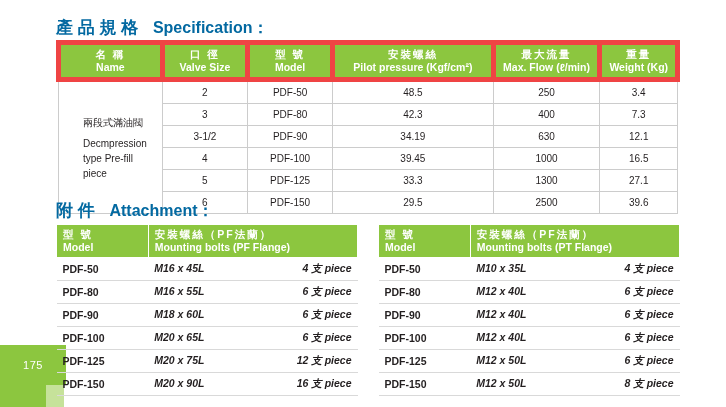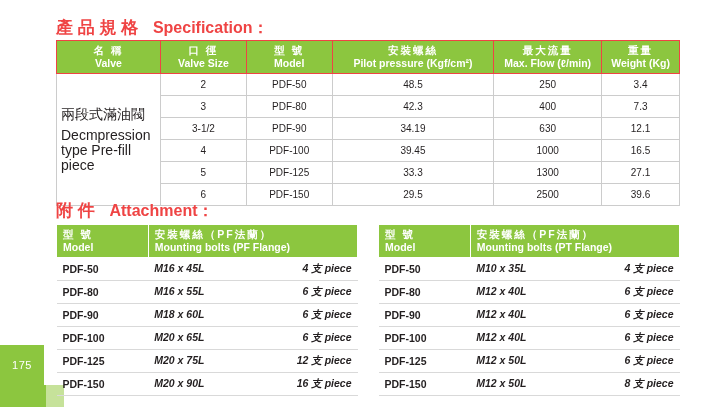--- a/index.html
+++ b/index.html
@@ -15,21 +15,21 @@
   
   .left-bar{
     position:absolute;left:0;top:0;width:22px;height:407px;
     background:#8cc63f;
   }
   .left-bar .top{
     position:absolute;left:0;top:0;width:22px;height:345px;
     background:#ffffff;
   }
   .page-badge{
-    position:absolute;left:0;top:345px;width:44px;height:40px;
+    position:absolute;left:0;top:345px;width:66px;height:40px;
     background:#8cc63f;color:#ffffff;
     font-size:11px;line-height:40px;text-align:center;
     letter-spacing:.5px;
   }
   .bottom-strip{
     position:absolute;left:0;top:385px;width:726px;height:22px;
     background:#ffffff;
   }
   .bottom-strip .grn{
     position:absolute;left:0;top:0;width:46px;height:22px;background:#8cc63f;
@@ -37,57 +37,57 @@
   .bottom-strip .grn2{
     position:absolute;left:46px;top:0;width:18px;height:22px;background:#c6e29a;
   }
 
   
   .heading{
     position:absolute;
     font-size:17px;
     font-weight:bold;
     white-space:nowrap;
-    color:#ef4444;
+    color:#0369a1;
   }
   .heading .en{
     font-weight:bold;
     font-size:16px;
   }
 
   
   table{border-collapse:collapse;}
   .spec{
     position:absolute;left:56px;top:40px;
     width:624px;
     font-size:10px;
   }
   .spec th{
     background:#8cc63f;color:#ffffff;
-    border:1px solid #ef4444;
+    border:5px solid #ef4444;
     font-weight:bold;
     padding:3px 2px;
     line-height:13px;
     text-align:center;
     vertical-align:middle;
   }
   .spec th .cn{display:block;font-size:10.5px;letter-spacing:2px;}
   .spec th .en{display:block;font-size:10.5px;}
   .spec td{
     border:1px solid #cccccc;
     text-align:center;
     padding:2px 2px;
     height:17px;
     font-size:10px;
     color:#231f20;
   }
   .spec td.namecell{
     text-align:left;
-    padding-left:4px;
-    font-size:14px;
+    padding-left:24px;
+    font-size:10px;
     line-height:15px;
     vertical-align:middle;
     border:1px solid #cccccc;
   }
   .spec td.namecell .l{display:block;}
   .spec td.namecell .cnline{margin-bottom:6px;}
 
   
   .att{
     position:absolute;
@@ -142,21 +142,21 @@
       <col style="width:86px">
       <col style="width:86px">
     <col style="width:162px">
       <col style="width:108px">
       <col style="width:78px">
   </colgroup>
   <thead>
     <tr>
       <th>
         <span class="cn">名  稱</span>
-        <span class="en">Valve</span>
+        <span class="en">Name</span>
       </th>
       <th>
         <span class="cn">口  徑</span>
         <span class="en">Valve Size</span>
       </th>
       <th>
         <span class="cn">型  號</span>
         <span class="en">Model</span>
       </th>
       <th>

